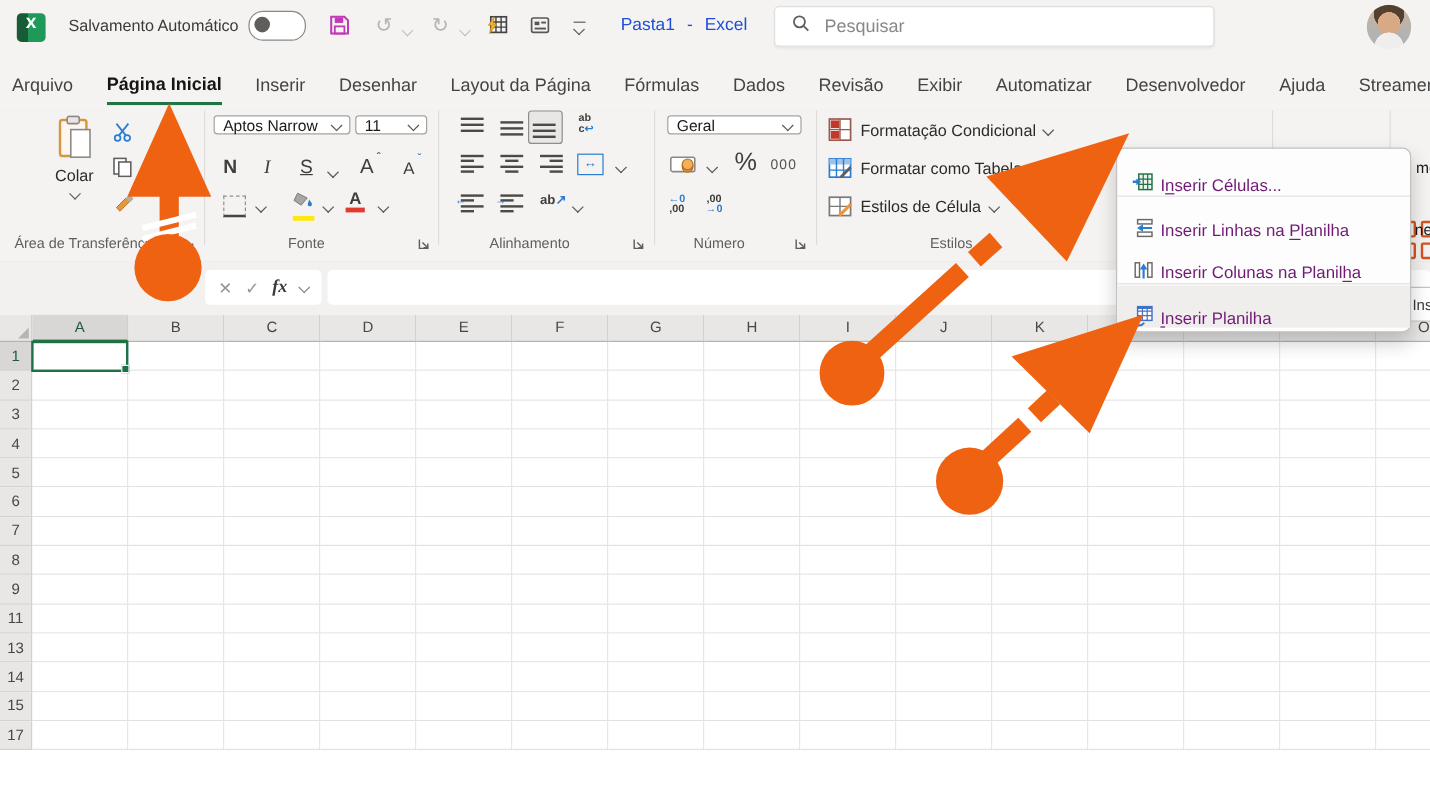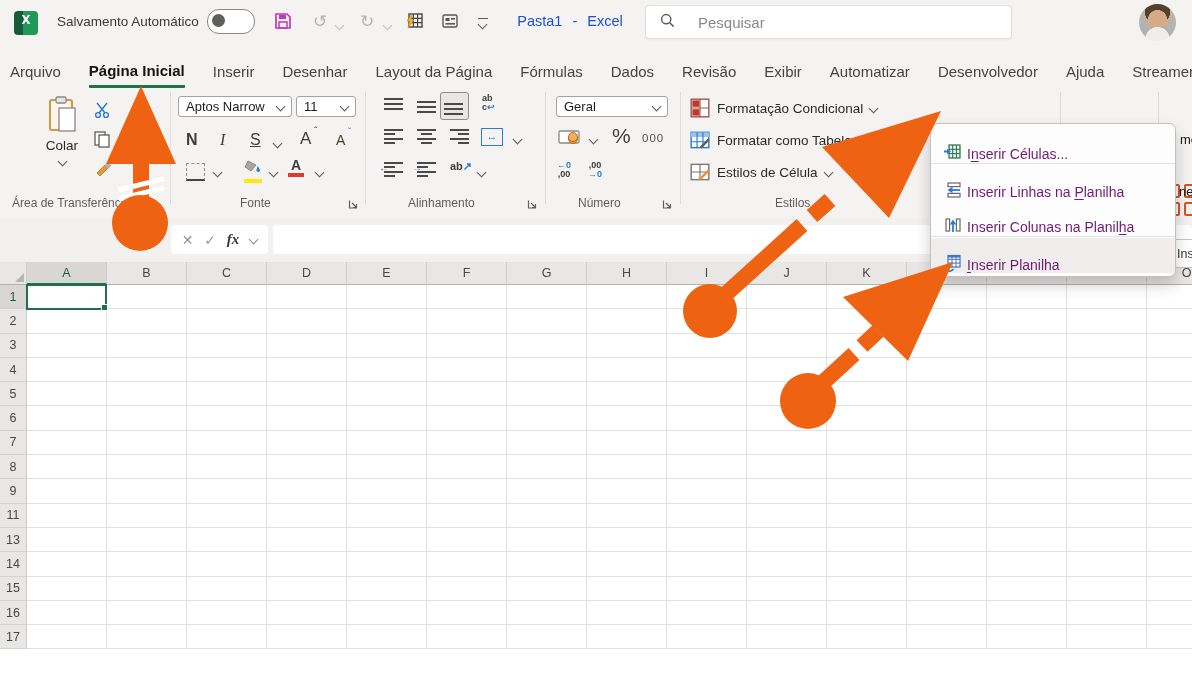--- a/index.html
+++ b/index.html
@@ -15,21 +15,21 @@
     color:#fff;font-weight:bold;font-size:16px;}
   #autosave-label{left:57px;top:14px;font-size:13.5px;color:#3b3a39;}
   #autosave-toggle{left:207px;top:9px;width:46px;height:23px;border:1px solid #8a8886;border-radius:12px;background:#fff;}
   #autosave-knob{position:absolute;left:4px;top:4px;width:13px;height:13px;border-radius:50%;background:#605e5c;}
   .qat-ic{top:10px;width:22px;height:22px;display:flex;align-items:center;justify-content:center;}
   .tinychev{display:inline-block;width:6px;height:6px;border-right:1.3px solid #c2c0be;border-bottom:1.3px solid #c2c0be;transform:rotate(45deg);}
   #undo-glyph,#redo-glyph{font-size:17px;color:#b6b4b2;}
   #doc-title{left:505px;top:13px;width:130px;text-align:center;font-size:14.5px;color:#1d4ed8;word-spacing:6px;}
   #search-box{left:645px;top:5px;width:365px;height:32px;background:#fff;border:1px solid #e1dfdd;border-radius:4px;
      display:flex;align-items:center;box-shadow:0 1px 2px rgba(0,0,0,.05);}
-  #search-input{border:0;outline:0;flex:1;font-size:15px;color:#605e5c;background:transparent;font-family:inherit;margin-left:11px;}
+  #search-input{border:0;outline:0;flex:1;font-size:15px;color:#605e5c;background:transparent;font-family:inherit;}
   #search-input::placeholder{color:#8a8886;}
   #avatar{left:1139px;top:4px;width:37px;height:37px;border-radius:50%;overflow:hidden;
     background:
       radial-gradient(circle at 50% 95%, #efeeec 0 30%, transparent 31%),
       radial-gradient(circle at 50% 42%, #d7a985 0 33%, transparent 34%),
       radial-gradient(circle at 50% 20%, #54402e 0 36%, transparent 37%),
       linear-gradient(180deg,#c8b49e,#a9b2ba);}
 
   
   #tabrow{left:0;top:56px;width:1192px;height:32px;background:#f5f3f2;display:flex;align-items:center;
@@ -38,21 +38,21 @@
   .rtab.active{font-weight:bold;color:#161514;border-bottom:3px solid #217346;border-radius:1px;}
 
   
   #ribbon{left:0;top:88px;width:1192px;height:130px;background:#f5f3f2;border-bottom:1px solid #e1dfdd;}
   .gsep{position:absolute;top:4px;bottom:14px;width:1px;background:#dedcda;}
   .glabel{position:absolute;top:108px;font-size:12px;color:#605e5c;}
   .launcher{position:absolute;top:108px;width:11px;height:11px;}
   .chev{display:inline-block;width:6px;height:6px;border-right:1.4px solid #5b5957;border-bottom:1.4px solid #5b5957;
         transform:rotate(45deg);vertical-align:2px;}
   .combo{position:absolute;background:#fff;border:1px solid #a5a3a1;border-radius:3px;display:flex;
-         align-items:center;padding:0 7px;font-size:13px;color:#1a1a1a;height:21px;box-sizing:border-box;}
+         align-items:center;padding:0 7px;font-size:13px;color:#1a1a1a;height:16px;box-sizing:border-box;}
   .combo .chev{margin-left:auto;}
   .btxt{position:absolute;font-size:16px;color:#3f3e3c;}
   
   .icoV{position:absolute;display:flex;flex-direction:column;width:19px;height:17px;}
   .icoV span{height:2px;background:#4a4a48;width:100%;}
   .icoV.top{justify-content:flex-start;gap:3px;} .icoV.mid{justify-content:center;gap:3px;} .icoV.bot{justify-content:flex-end;gap:3px;}
   .icoH{position:absolute;display:flex;flex-direction:column;justify-content:space-between;width:19px;height:15px;}
   .icoH span{height:2px;background:#4a4a48;}
   .icoH.left{align-items:flex-start;} .icoH.ctr{align-items:center;} .icoH.right{align-items:flex-end;}
   .icoH span:nth-child(odd){width:100%;} .icoH span:nth-child(even){width:60%;}
@@ -717,38 +717,20 @@
         <div class="g-cell"></div>
         <div class="g-cell"></div>
         <div class="g-cell"></div>
         <div class="g-cell"></div>
         <div class="g-cell"></div>
         <div class="g-cell"></div>
         <div class="g-cell"></div>
         <div class="g-cell"></div>
       </div>
       <div class="g-row">
-        <div class="g-rh">16</div>
-        <div class="g-cell"></div>
-        <div class="g-cell"></div>
-        <div class="g-cell"></div>
-        <div class="g-cell"></div>
-        <div class="g-cell"></div>
-        <div class="g-cell"></div>
-        <div class="g-cell"></div>
-        <div class="g-cell"></div>
-        <div class="g-cell"></div>
-        <div class="g-cell"></div>
-        <div class="g-cell"></div>
-        <div class="g-cell"></div>
-        <div class="g-cell"></div>
-        <div class="g-cell"></div>
-        <div class="g-cell"></div>
-      </div>
-      <div class="g-row">
         <div class="g-rh">17</div>
         <div class="g-cell"></div>
         <div class="g-cell"></div>
         <div class="g-cell"></div>
         <div class="g-cell"></div>
         <div class="g-cell"></div>
         <div class="g-cell"></div>
         <div class="g-cell"></div>
         <div class="g-cell"></div>
         <div class="g-cell"></div>

